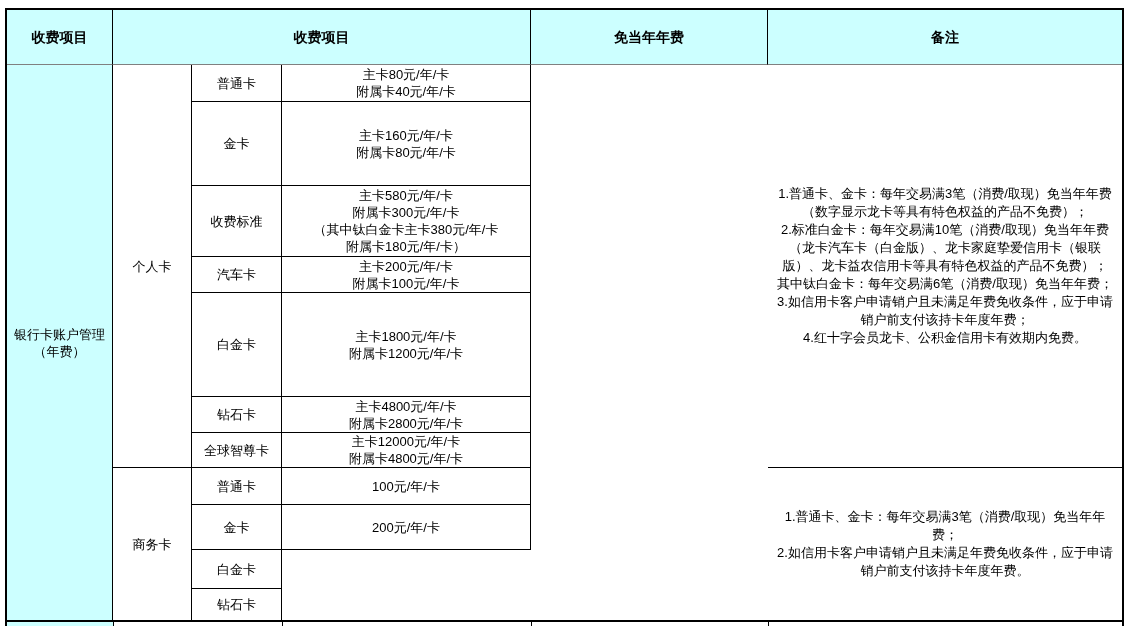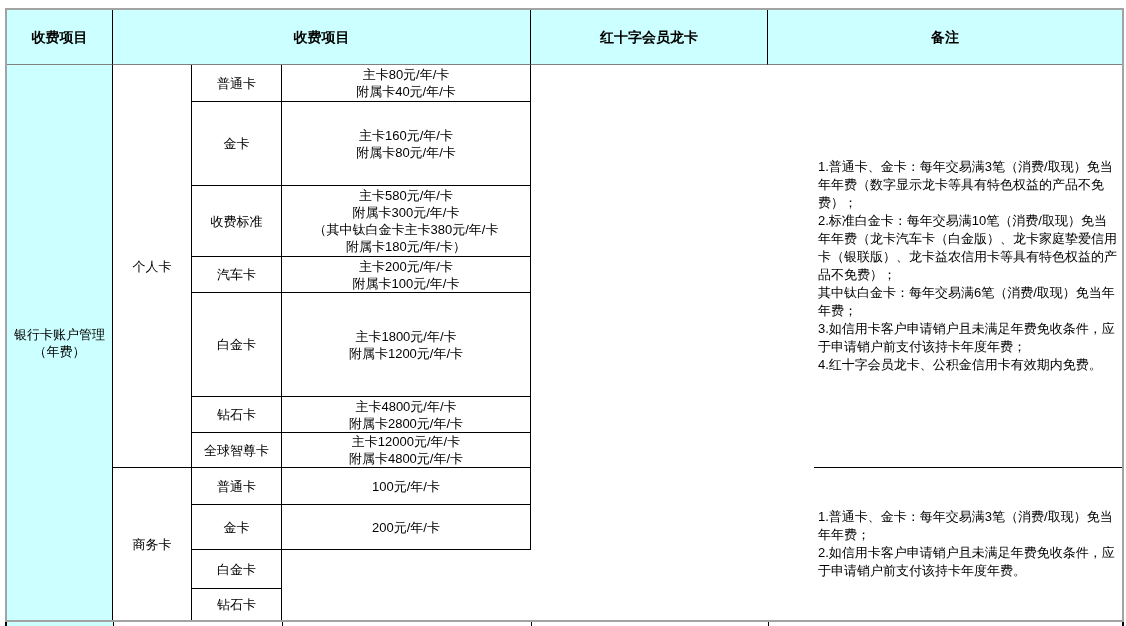--- a/index.html
+++ b/index.html
@@ -5,56 +5,56 @@
   html,body{margin:0;padding:0;background:#fff;}
   .screen{
     position:relative;width:1126px;height:626px;background:#fff;overflow:hidden;
     font-family:"Liberation Sans",sans-serif;color:#000;
   }
   .tbl{
     position:absolute;left:5px;top:8px;
     display:grid;
     grid-template-columns:106px 79px 90px 249px 237px 354px;
     grid-template-rows:55px 37px 84px 71px 36px 104px 36px 35px 37px 45px 39px 31px;
-    border:2px solid #a3a3a3;background:#fff;
+    border:2px solid #000000;background:#fff;
   }
   .cell{
     box-sizing:border-box;
     border-right:1px solid #000;
     border-bottom:1px solid #000;
     display:flex;align-items:center;justify-content:center;
     text-align:center;font-size:13px;line-height:17px;
     white-space:pre-line;overflow:hidden;
   }
   .hdr{
     background:#ccffff;font-weight:bold;font-size:14px;
     border-bottom:1px solid #808080;
   }
   .cyan{background:#ccffff;}
   .no-r{border-right:none;}
   .no-b{border-bottom:none;}
   .rem{
-    justify-content:flex-start;text-align:left;
-    padding:2px 4px;font-size:13px;line-height:18px;margin-left:46px;
+    justify-content:flex-start;text-align:center;
+    padding:2px 4px;font-size:13px;line-height:18px;
   }
   .sliver{
     position:absolute;left:5px;top:622px;width:106px;height:4px;
     background:#ccffff;border-left:2px solid #000;border-right:1px solid #000;
   }
   .tick{position:absolute;top:622px;width:1px;height:4px;background:#000;}
 </style>
 </head>
 <body>
 
 <div class="screen">
   <div class="tbl">
 
     <div class="cell hdr" style="grid-area:1/1/2/2">收费项目</div>
     <div class="cell hdr" style="grid-area:1/2/2/5">收费项目</div>
-    <div class="cell hdr" style="grid-area:1/5/2/6">红十字会员龙卡</div>
+    <div class="cell hdr" style="grid-area:1/5/2/6">免当年年费</div>
     <div class="cell hdr no-r" style="grid-area:1/6/2/7">备注</div>
 
     <div class="cell cyan no-b" style="grid-area:2/1/13/2">银行卡账户管理
 （年费）</div>
 
     <div class="cell" style="grid-area:2/2/9/3">个人卡</div>
     <div class="cell no-b" style="grid-area:9/2/13/3">商务卡</div>
 
     <div class="cell" style="grid-area:2/3/3/4">普通卡</div>
     <div class="cell" style="grid-area:2/4/3/5">主卡80元/年/卡

